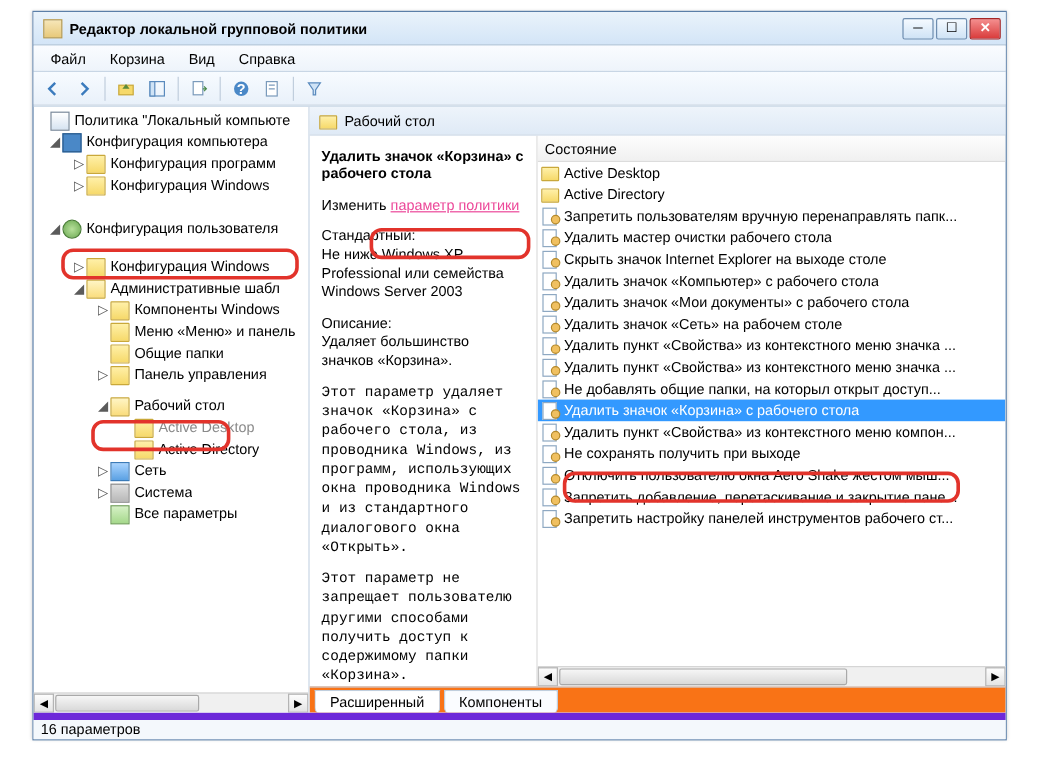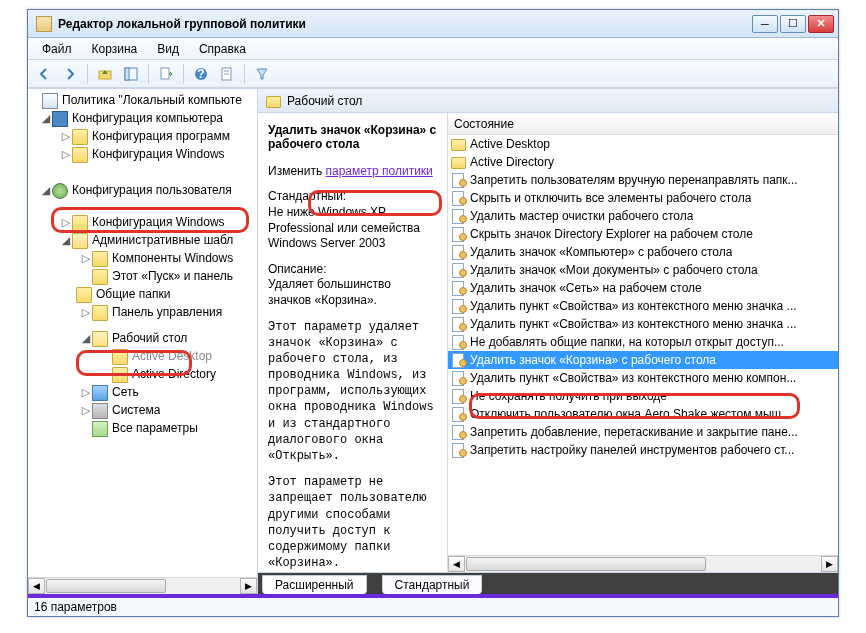--- a/index.html
+++ b/index.html
@@ -37,36 +37,36 @@
 .hscroll .harrow.l { left:0; }
 .hscroll .harrow.r { right:0; }
 .hscroll .hthumb { position:absolute; top:1px; height:14px; background:linear-gradient(#f6f6f6,#d9d9d9); border:1px solid #a9a9a9; border-radius:2px; }
 .right-pane { flex: 1; display: flex; flex-direction: column; overflow: hidden; }
 .rp-header { height: 24px; background: linear-gradient(#eef4fb,#dfeaf6); border-bottom: 1px solid #c8d6e5; display: flex; align-items: center; padding-left: 8px; gap: 6px; }
 .rp-header .folder { width: 15px; height: 12px; }
 .rp-body { flex: 1; display: flex; overflow: hidden; }
 .desc-pane { width: 190px; border-right: 1px solid #dcdcdc; padding: 10px 10px; overflow: hidden; }
 .desc-title { font-weight: bold; margin-bottom: 12px; line-height: 1.2; }
 .desc-line { margin-bottom: 10px; line-height: 1.3; }
-.desc-line a { color: #6d28d9; text-decoration: underline; }
+.desc-line a { color: #ec4899; text-decoration: underline; }
 .desc-text { line-height: 1.35; margin-bottom: 10px; font-family: Liberation Mono, monospace; }
 .list-pane { flex: 1; display: flex; flex-direction: column; overflow: hidden; }
 .list-header { height: 22px; border-bottom: 1px solid #dcdcdc; display: flex; align-items: center; padding-left: 6px; background: linear-gradient(#fdfdfd,#f0f0f0); }
 .list { flex: 1; overflow: hidden; }
 .list-row { display: flex; align-items: center; height: 18px; padding-left: 2px; white-space: nowrap; cursor: default; }
 .list-row.selected { background: #3399ff; color: #fff; }
 .pol-ic { width: 16px; height: 16px; margin-right: 4px; flex: 0 0 16px; position: relative; }
 .pol-ic::before { content:""; position:absolute; left:2px; top:1px; width:10px; height:13px; background:#fff; border:1px solid #8ea8c2; }
 .pol-ic::after { content:""; position:absolute; left:9px; top:7px; width:6px; height:6px; background:#f0c060; border:1px solid #b58a2c; border-radius:50%; }
 .fold-ic { width:16px; height:16px; margin-right:4px; flex:0 0 16px; display:flex; align-items:center; justify-content:center; }
 .fold-ic .folder { width:15px; height:12px; }
-.tabs { height: 22px; border-top: 1px solid #c8d6e5; background: #404040; display: flex; align-items: flex-end; padding-left: 4px; gap: 16px; }
+.tabs { height: 22px; border-top: 1px solid #c8d6e5; background: #f97316; display: flex; align-items: flex-end; padding-left: 4px; gap: 4px; }
 .tab { padding: 2px 12px; border: 1px solid #c0cedd; border-bottom: none; border-radius: 0 0 4px 4px; background: #fafcff; margin-right: -1px; }
 .tab.active { background: #fff; }
-.statusbar { position: absolute; bottom: 0; left: 0; right: 0; height: 22px; border-top: 4px solid #6d28d9; display: flex; align-items: center; padding-left: 6px; background: #f4f8fc; }
+.statusbar { position: absolute; bottom: 0; left: 0; right: 0; height: 22px; border-top: 6px solid #6d28d9; display: flex; align-items: center; padding-left: 6px; background: #f4f8fc; }
 .highlight { position: absolute; border: 3px solid #e2332b; border-radius: 10px; pointer-events: none; }
 .obscured { color: #8a8a8a; }
 </style>
 </head>
 <body>
 
 <div class="window">
   <div class="titlebar">
     <div class="ticon"></div>
     <div class="ttitle">Редактор локальной групповой политики</div>
@@ -179,23 +179,23 @@
             <span class="tree-label">Административные шабл</span>
           </div>
         <div class="tree-row" style="padding-left:52px">
             <span class="exp">▷</span>
             <span class="ic folder"></span>
             <span class="tree-label">Компоненты Windows</span>
           </div>
         <div class="tree-row" style="padding-left:52px">
             <span class="exp"></span>
             <span class="ic folder"></span>
-            <span class="tree-label">Этот «Пуск» и панель</span>
-          </div>
-        <div class="tree-row" style="padding-left:36px">
+            <span class="tree-label">Меню «Меню» и панель</span>
+          </div>
+        <div class="tree-row" style="padding-left:52px">
             <span class="exp"></span>
             <span class="ic folder"></span>
             <span class="tree-label">Общие папки</span>
           </div>
         <div class="tree-row" style="padding-left:52px">
             <span class="exp">▷</span>
             <span class="ic folder"></span>
             <span class="tree-label">Панель управления</span>
           </div>
         <div style="height:8px"></div>
@@ -265,29 +265,25 @@
                   <span class="folder"></span>
                 </span>
                 <span class="tree-label">Active Directory</span>
               </div>
               <div class="list-row">
                 <span class="pol-ic"></span>
                 <span class="tree-label">Запретить пользователям вручную перенаправлять папк...</span>
               </div>
               <div class="list-row">
                 <span class="pol-ic"></span>
-                <span class="tree-label">Скрыть и отключить все элементы рабочего стола</span>
-              </div>
-              <div class="list-row">
-                <span class="pol-ic"></span>
                 <span class="tree-label">Удалить мастер очистки рабочего стола</span>
               </div>
               <div class="list-row">
                 <span class="pol-ic"></span>
-                <span class="tree-label">Скрыть значок Directory Explorer на рабочем столе</span>
+                <span class="tree-label">Скрыть значок Internet Explorer на выходе столе</span>
               </div>
               <div class="list-row">
                 <span class="pol-ic"></span>
                 <span class="tree-label">Удалить значок «Компьютер» с рабочего стола</span>
               </div>
               <div class="list-row">
                 <span class="pol-ic"></span>
                 <span class="tree-label">Удалить значок «Мои документы» с рабочего стола</span>
               </div>
               <div class="list-row">
@@ -333,21 +329,21 @@
             </div>
           <div class="hscroll">
             <div class="harrow l">◀</div>
             <div class="hthumb" style="left:18px; width:240px"></div>
             <div class="harrow r">▶</div>
           </div>
         </div>
       </div>
       <div class="tabs">
         <div class="tab active">Расширенный</div>
-        <div class="tab">Стандартный</div>
+        <div class="tab">Компоненты</div>
       </div>
     </div>
   </div>
 
   <div class="statusbar">
     <span>16 параметров</span>
   </div>
 </div>
 
 <div class="highlight" style="left:51px; top:207px; width:198px; height:26px"></div>

